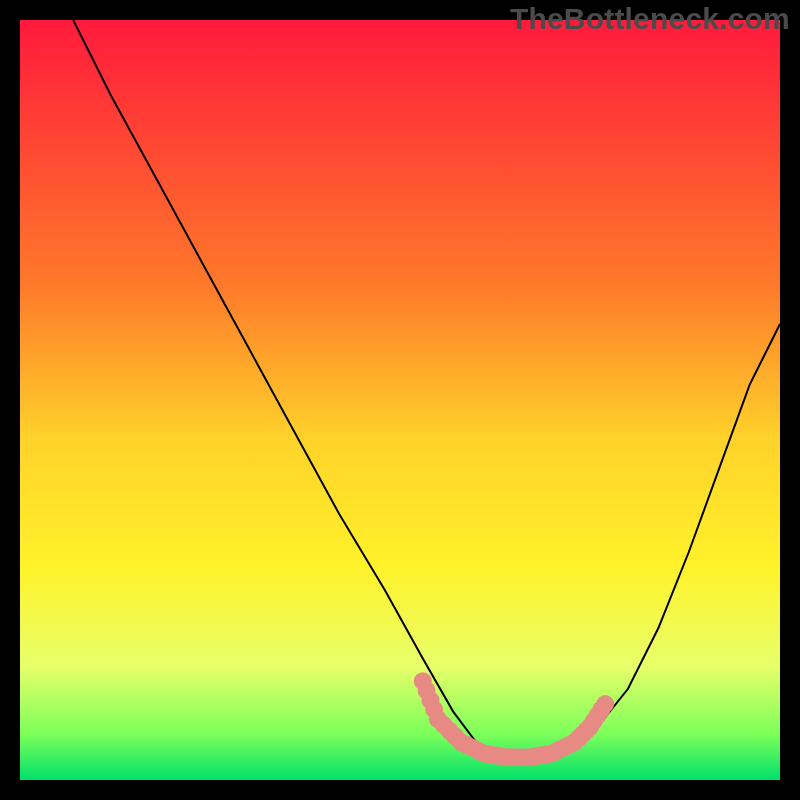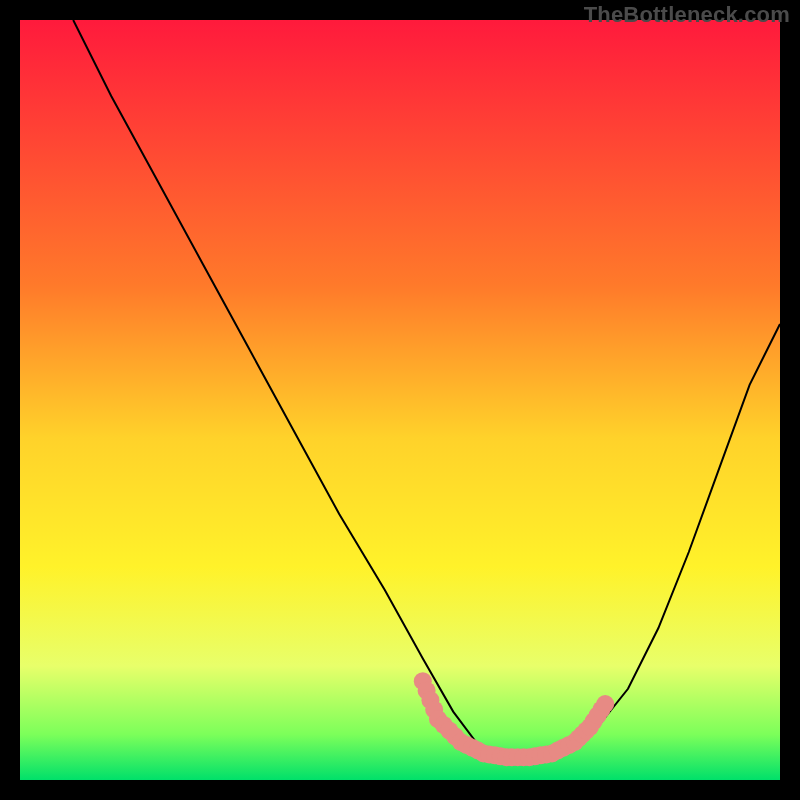--- a/index.html
+++ b/index.html
@@ -24,21 +24,21 @@
     left: 0;
     top: 0;
     width: 760px;
     height: 760px;
   }
   .watermark {
     position: absolute;
     top: 2px;
     right: 10px;
     color: #4b4b4b;
-    font-size: 22px;
+    font-size: 30px;
     font-weight: 600;
     letter-spacing: 0.2px;
     user-select: none;
   }
 </style>
 </head>
 <body>
 
 <div class="frame">
   <svg class="plot-area" viewBox="0 0 760 760" preserveAspectRatio="none">

